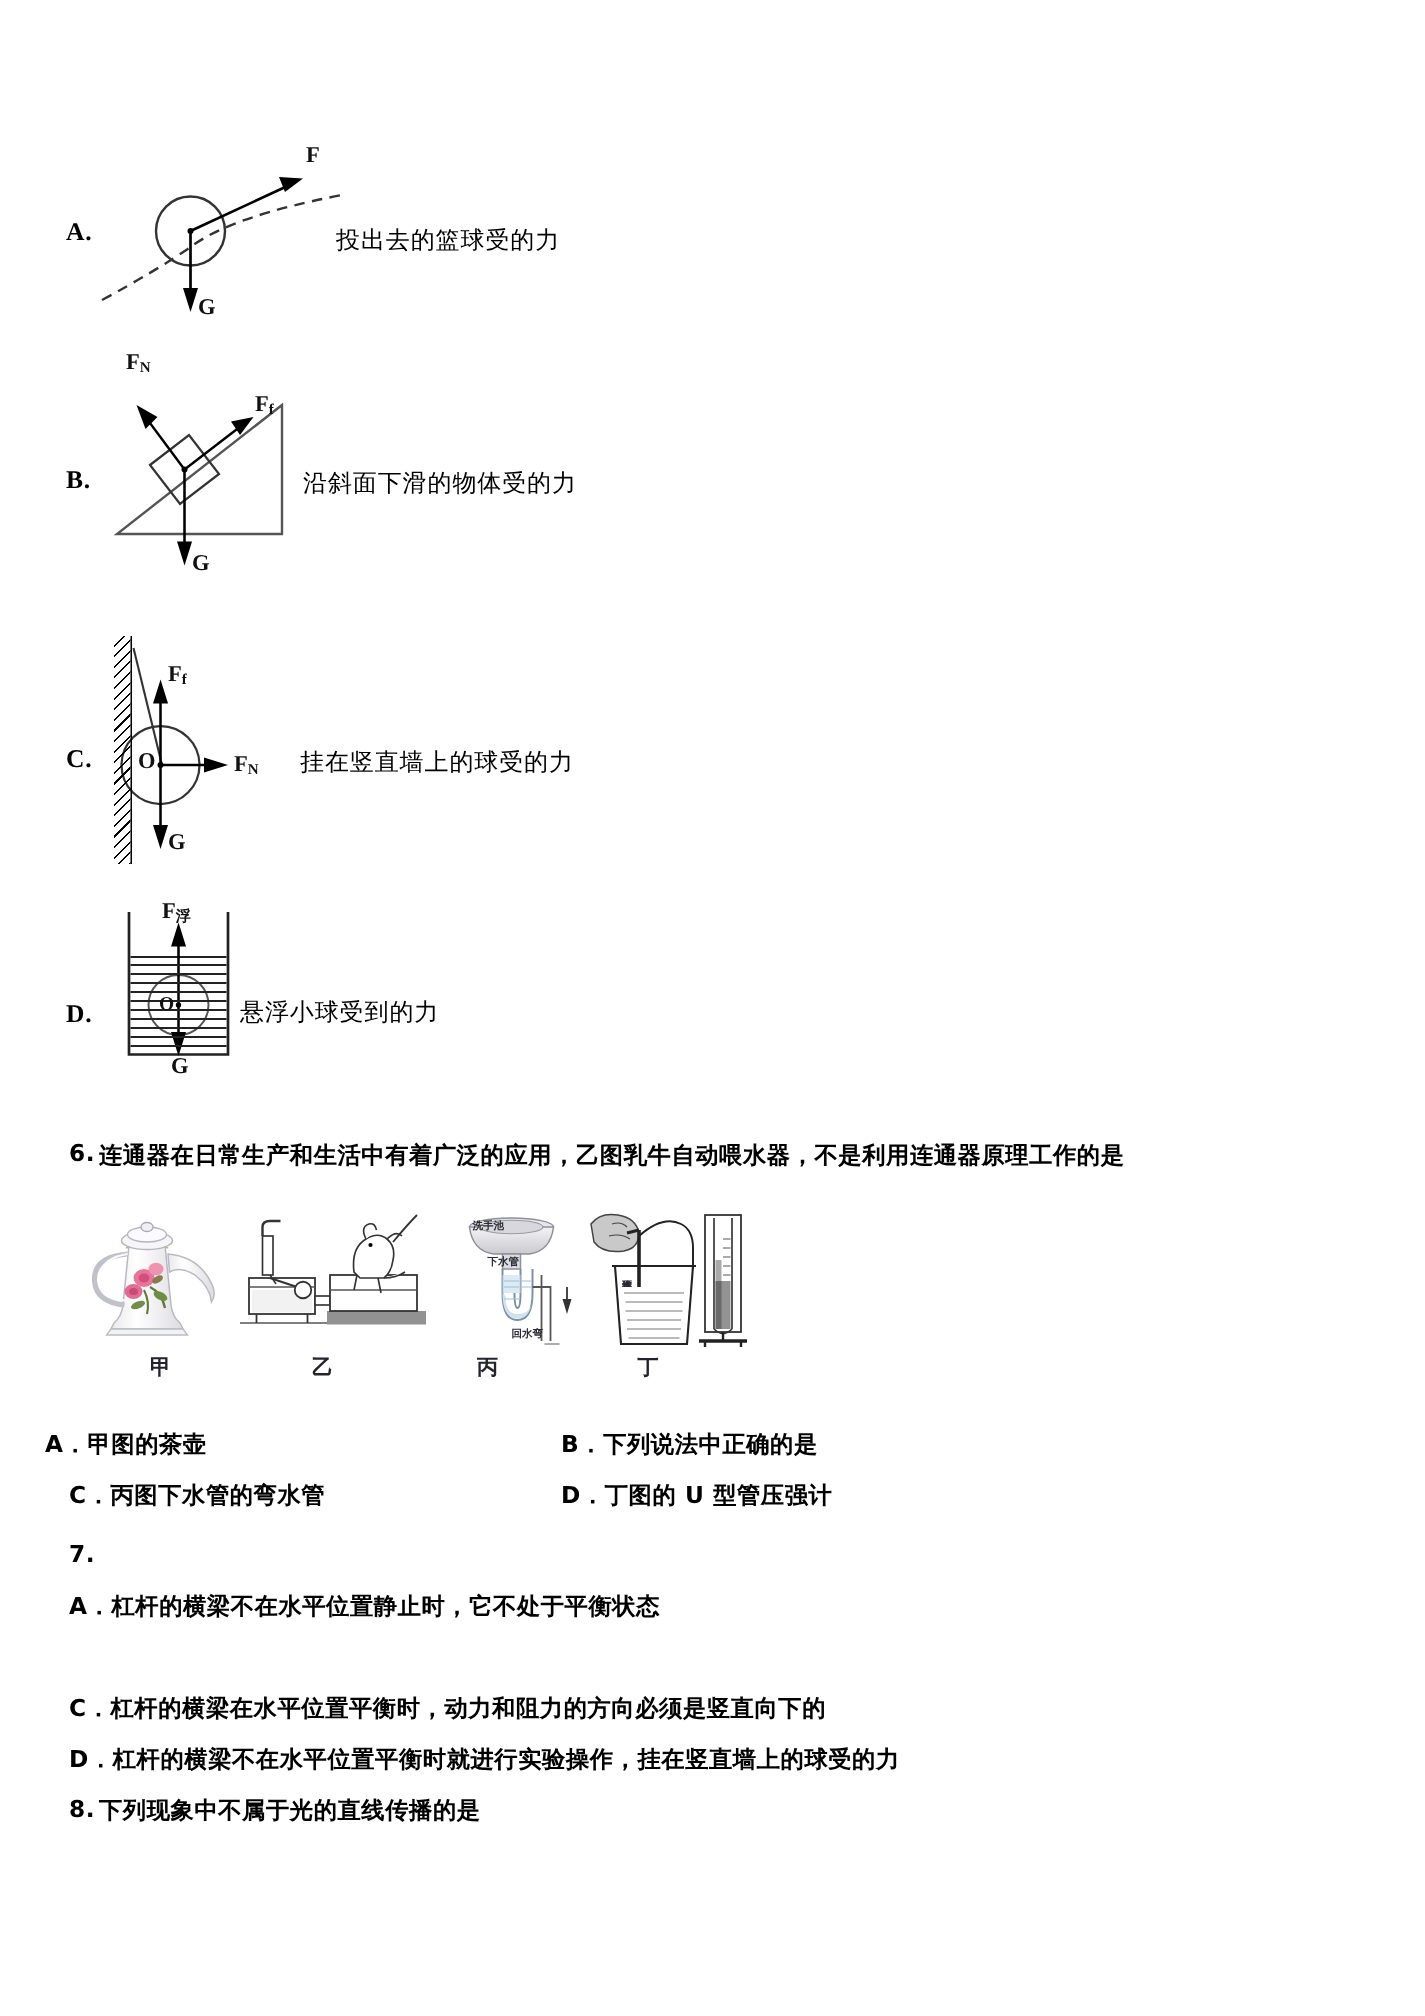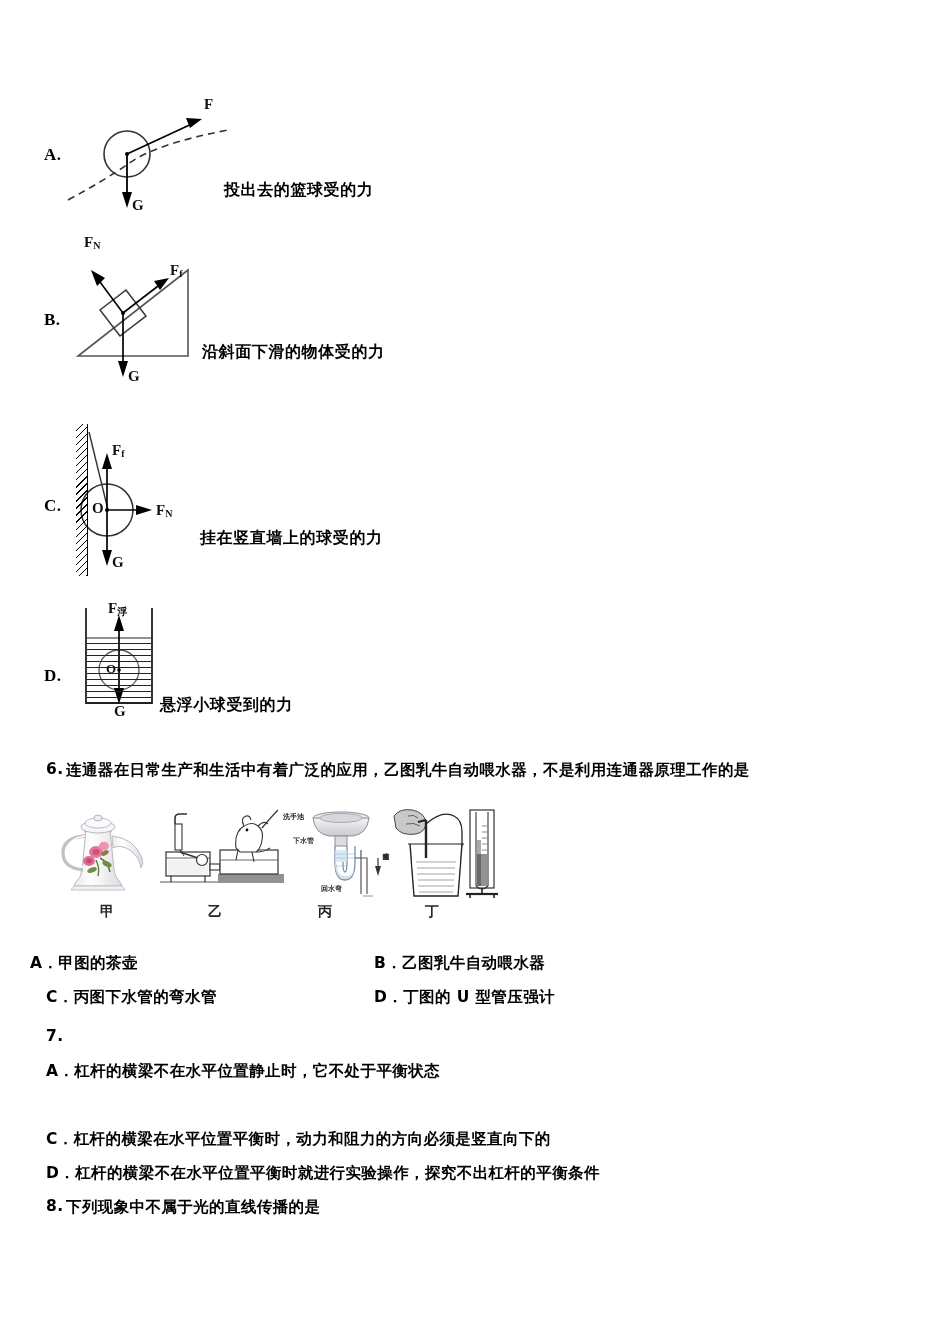--- a/index.html
+++ b/index.html
@@ -23,25 +23,24 @@
   .opt-label {
     position: absolute;
     font-family: "Liberation Serif", serif;
     font-weight: bold;
     font-size: 17px;
     letter-spacing: 0.5px;
   }
   .opt-caption {
     position: absolute;
     font-family: "DejaVu Sans", sans-serif;
-    font-weight: bold;
+    font-weight: normal;
     font-size: 16px;
     letter-spacing: 0.6px;
     white-space: nowrap;
-    margin-top: 30px;
   }
   .q-line {
     position: absolute;
     font-family: "DejaVu Sans", sans-serif;
     font-size: 15.5px;
     letter-spacing: 0.4px;
     white-space: nowrap;
     font-weight: bold;
   }
   .ans-line {
@@ -51,20 +50,21 @@
     font-weight: bold;
     letter-spacing: 0.4px;
     white-space: nowrap;
   }
   .cjk-label {
     position: absolute;
     font-family: "DejaVu Sans", sans-serif;
     font-size: 13px;
     font-weight: bold;
     color: #2b2b33;
+    margin-left: 32px;
   }
 
   
   .fig { position: absolute; }
   .vec-label {
     position: absolute;
     font-family: "Liberation Serif", serif;
     font-weight: bold;
     font-size: 15px;
     color: #111;
@@ -342,21 +342,21 @@
 
       <path d="M 70 52 L 82 52 L 82 88" fill="none" stroke="#555" stroke-width="1.2"></path>
       <path d="M 76 44 L 76 88" fill="none" stroke="#555" stroke-width="1.2"></path>
 
       <line x1="93" y1="52" x2="93" y2="66" stroke="#333" stroke-width="1.2"></line>
       <polygon points="93,70 90,60 96,60" fill="#333"></polygon>
       <line x1="78" y1="90" x2="88" y2="90" stroke="#777" stroke-width="0.8"></line>
     </svg>
     <span class="cjk-label" style="left:-2px; top:6px; font-size:7px;">洗手池</span>
     <span class="cjk-label" style="left:8px; top:30px; font-size:7px;">下水管</span>
-    <span class="cjk-label" style="left:36px; top:78px; font-size:7px;">回水弯</span>
+    <span class="cjk-label" style="left:24px; top:78px; font-size:7px;">回水弯</span>
     <span class="cjk-label" style="left:96px; top:42px; font-size:6.5px; writing-mode:vertical-rl; letter-spacing:0;">连接下水道</span>
   </div>
   <div class="pic-name" style="left:305px; top:903px;">丙</div>
 
   <div class="pic-cell" style="left:392px; top:806px; width:110px; height:96px;">
     <svg width="110" height="96" viewBox="0 0 110 96">
 
       <g>
         <path d="M 2 10 Q 8 2 20 4 Q 32 6 34 16 Q 34 26 24 28 Q 10 30 4 22 Z" fill="#c9c9c9" stroke="#444" stroke-width="1"></path>
         <path d="M 16 10 Q 22 8 26 12" fill="none" stroke="#444" stroke-width="0.8"></path>
@@ -401,26 +401,26 @@
 
       <line x1="74" y1="88" x2="106" y2="88" stroke="#222" stroke-width="2.2"></line>
       <line x1="90" y1="82" x2="90" y2="88" stroke="#222" stroke-width="1.6"></line>
       <line x1="78" y1="88" x2="78" y2="92" stroke="#222" stroke-width="1.6"></line>
       <line x1="102" y1="88" x2="102" y2="92" stroke="#222" stroke-width="1.6"></line>
     </svg>
   </div>
   <div class="pic-name" style="left:412px; top:903px;">丁</div>
 
   <div class="ans-line" style="left:30px; top:953px;">A．甲图的茶壶</div>
-  <div class="ans-line" style="left:374px; top:953px;">B．乙图乳牛自动喂水器</div>
+  <div class="ans-line" style="left:374px; top:953px;">B．下列说法中正确的是</div>
   <div class="ans-line" style="left:46px; top:987px;text-align:center;">C．丙图下水管的弯水管</div>
   <div class="ans-line" style="left:374px; top:987px;">D．丁图的 U 型管压强计</div>
 
   <div class="q-line" style="left:46px; top:1027px;">7.</div>
 
   <div class="ans-line" style="left:46px; top:1061px;">A．杠杆的横梁不在水平位置静止时，它不处于平衡状态</div>
   <div class="ans-line" style="left:46px; top:1129px;">C．杠杆的横梁在水平位置平衡时，动力和阻力的方向必须是竖直向下的</div>
-  <div class="ans-line" style="left:46px; top:1163px;">D．杠杆的横梁不在水平位置平衡时就进行实验操作，探究不出杠杆的平衡条件</div>
+  <div class="ans-line" style="left:46px; top:1163px;">D．杠杆的横梁不在水平位置平衡时就进行实验操作，挂在竖直墙上的球受的力</div>
 
   <div class="q-line" style="left:46px; top:1197px;">8.</div>
   <div class="q-line" style="left:66px; top:1197px;font-family:Liberation Serif, serif;">下列现象中不属于光的直线传播的是</div>
 
 </div>
 
 </body></html>

